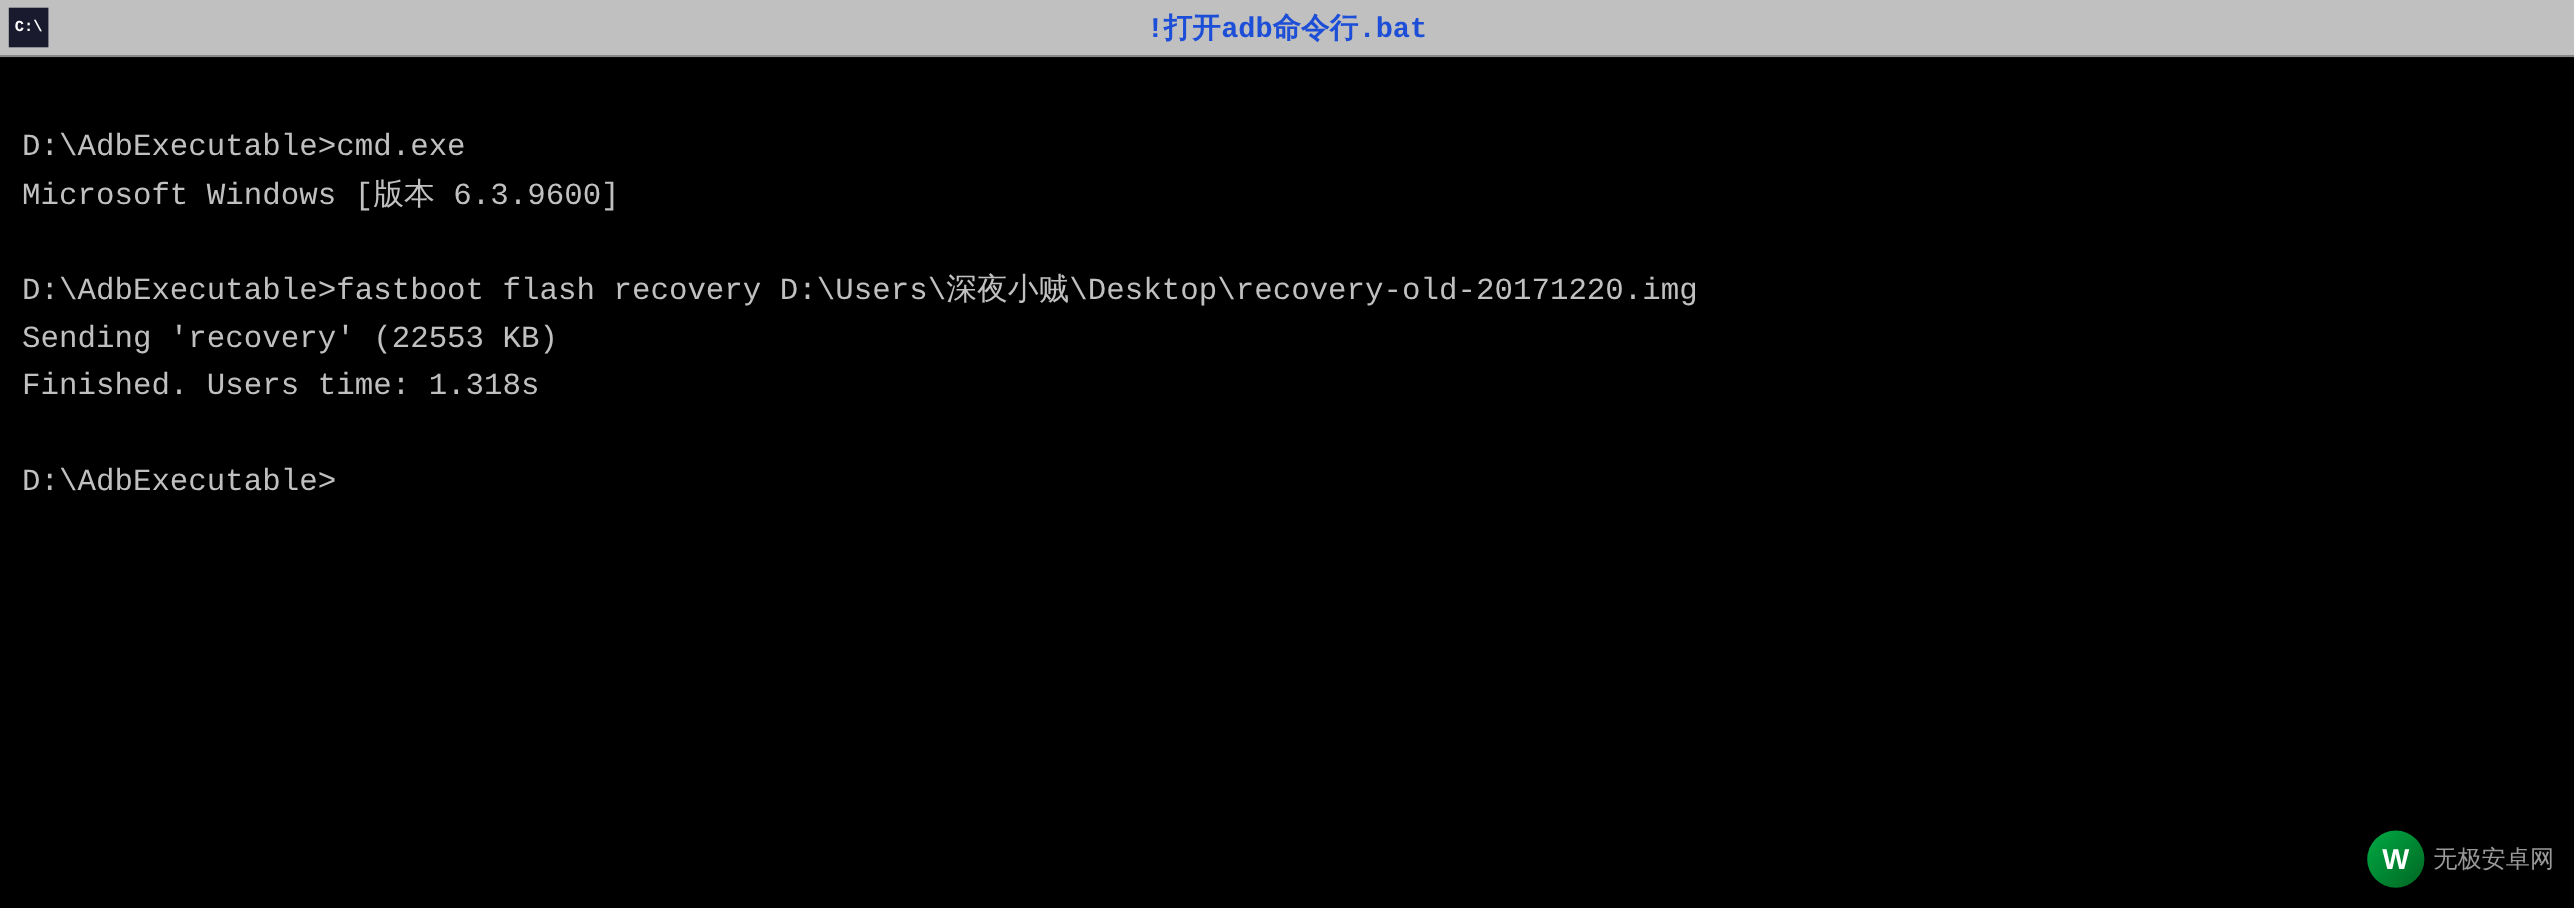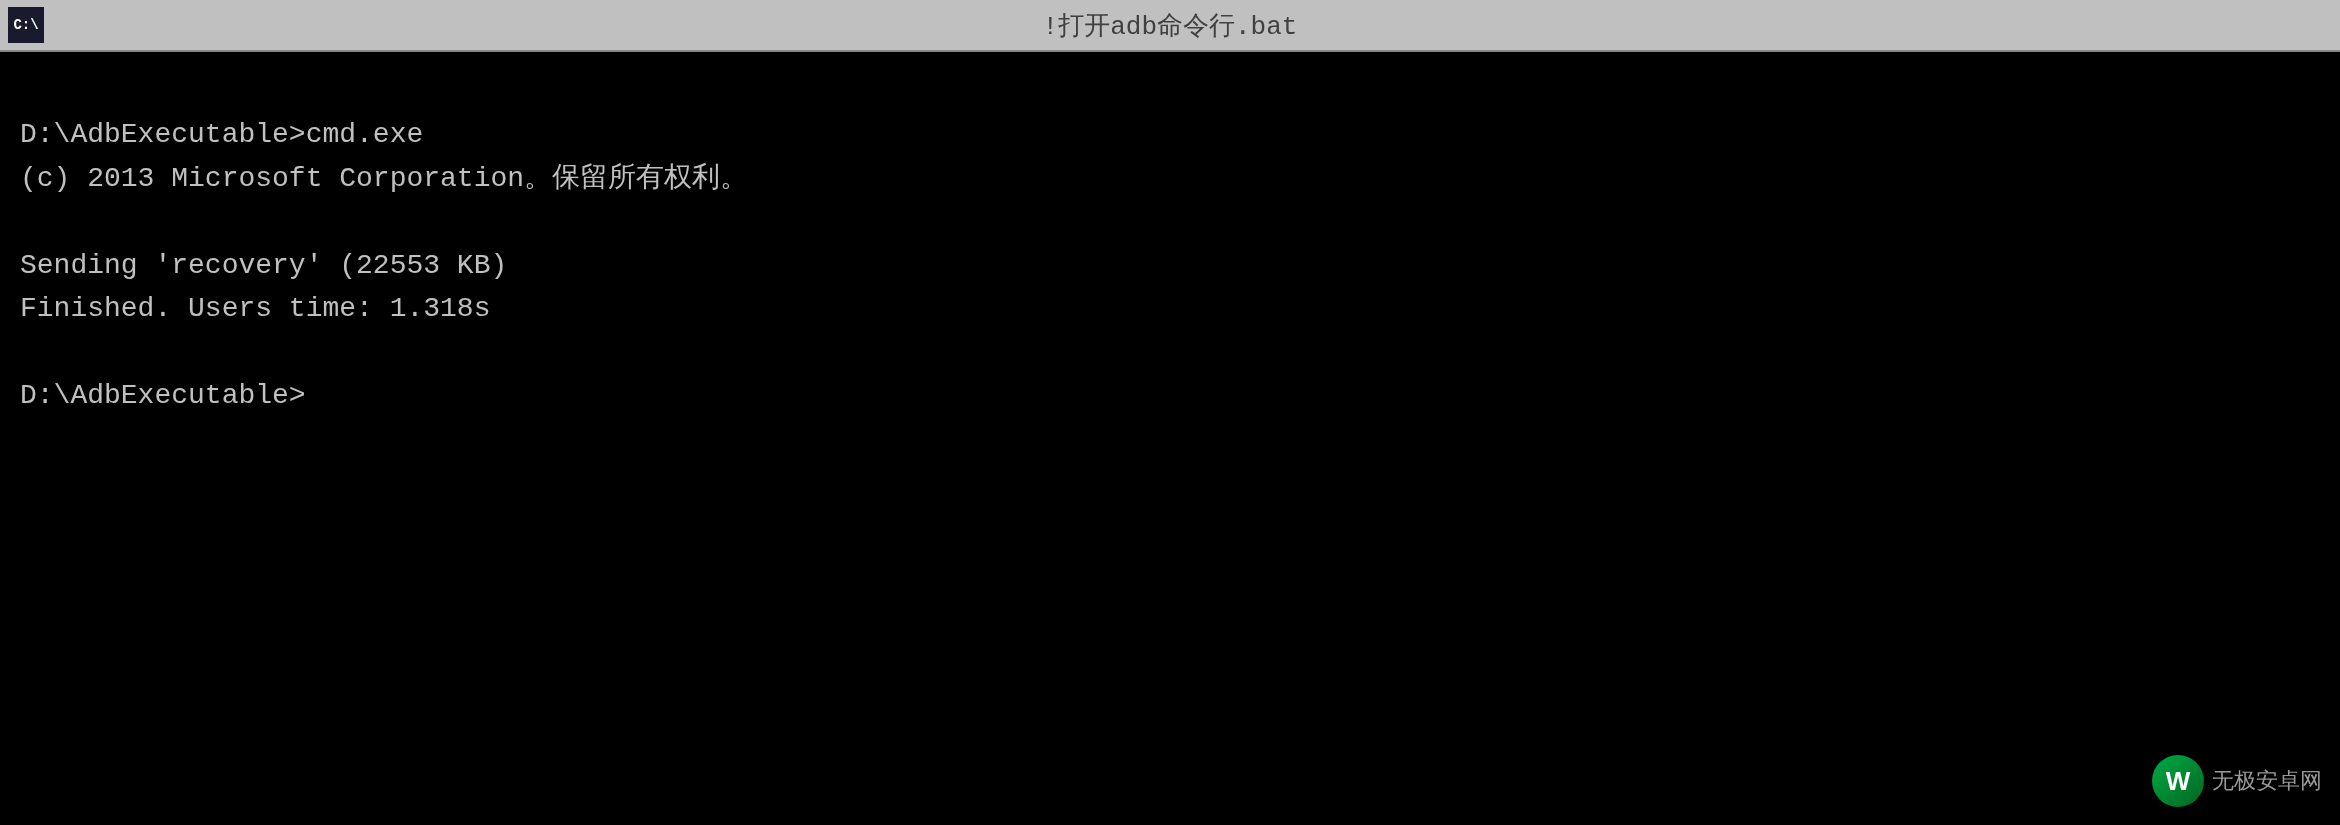--- a/index.html
+++ b/index.html
@@ -37,23 +37,23 @@
       display: flex;
       align-items: center;
       justify-content: center;
       font-size: 18px;
       color: #fff;
       font-weight: bold;
     }
 
     .title-bar-text {
       font-size: 26px;
-      color: #404040;
+      color: #1d4ed8;
       font-family: 'Courier New', Courier, monospace;
-      font-weight: normal;
+      font-weight: bold;
     }
 
     .terminal-body {
       background: #000;
       width: 100%;
       height: calc(825px - 52px);
       padding: 18px 20px;
       color: #c0c0c0;
       font-size: 28px;
       line-height: 1.55;
@@ -121,22 +121,23 @@
     <span style="font-size:14px;font-family:'Courier New',monospace;color:#fff;">C:\</span>
   </div>
   <span class="title-bar-text">!打开adb命令行.bat</span>
 </div>
 
 <div class="terminal-body">
 
   <div id="terminal-lines">
       <div class="terminal-line empty"></div>
       <div class="terminal-line">D:\AdbExecutable&gt;cmd.exe</div>
-      <div class="terminal-line">(c) 2013 Microsoft Corporation。保留所有权利。</div>
+      <div class="terminal-line">Microsoft Windows [版本 6.3.9600]</div>
       <div class="terminal-line empty"></div>
+      <div class="terminal-line">D:\AdbExecutable&gt;fastboot flash recovery D:\Users\深夜小贼\Desktop\recovery-old-20171220.img</div>
       <div class="inline-row">
         <span class="left-part terminal-line">Sending 'recovery' (22553 KB)</span>
       </div>
       <div class="terminal-line">Finished. Users time: 1.318s</div>
       <div class="terminal-line empty"></div>
       <div class="terminal-line">D:\AdbExecutable&gt;</div>
     </div>
 
   <div class="watermark">
     <div class="watermark-logo">

